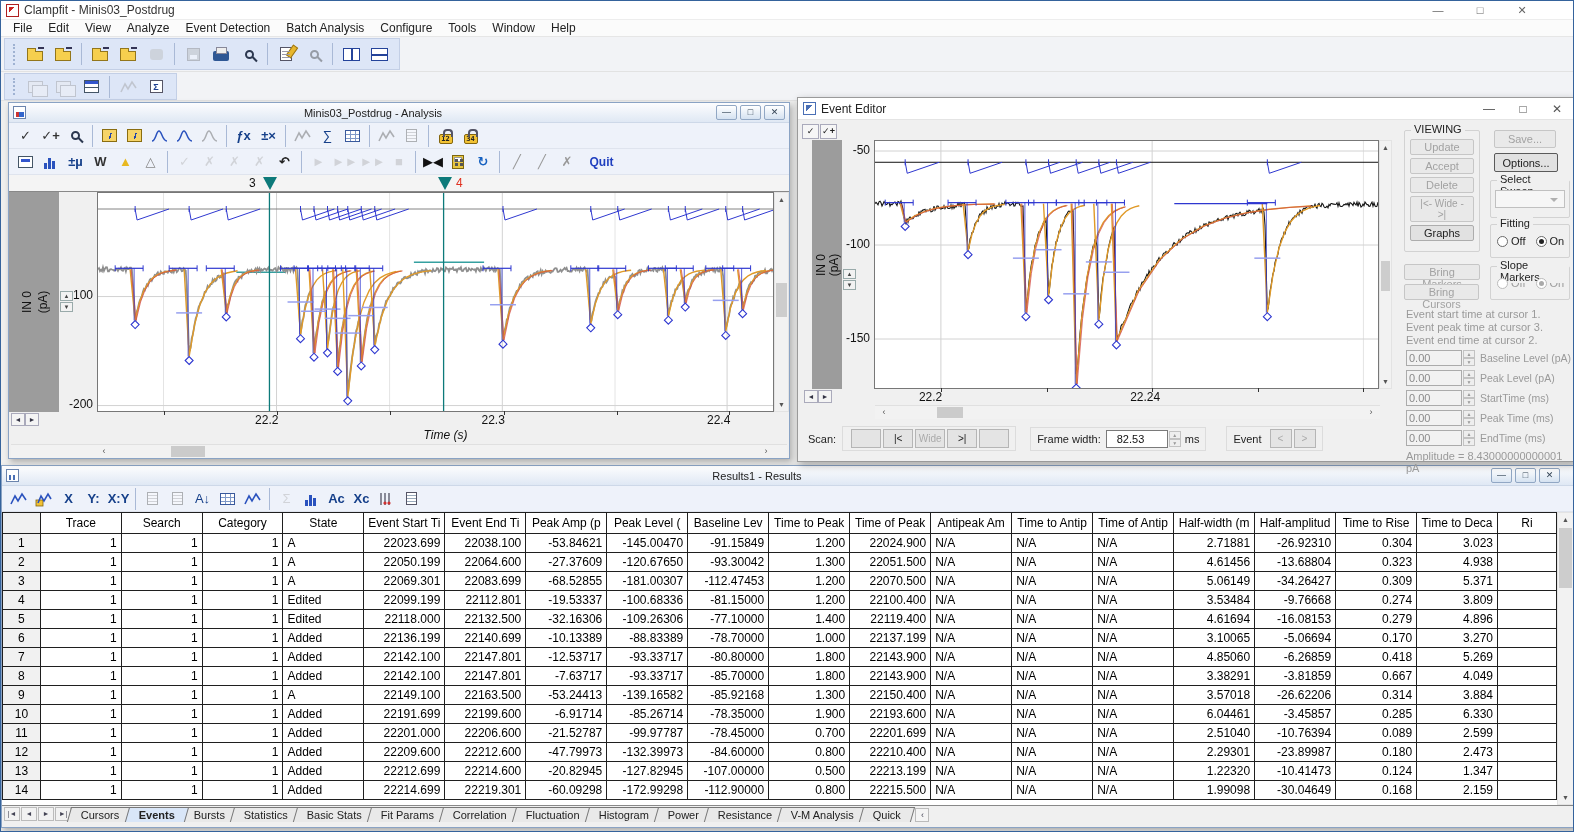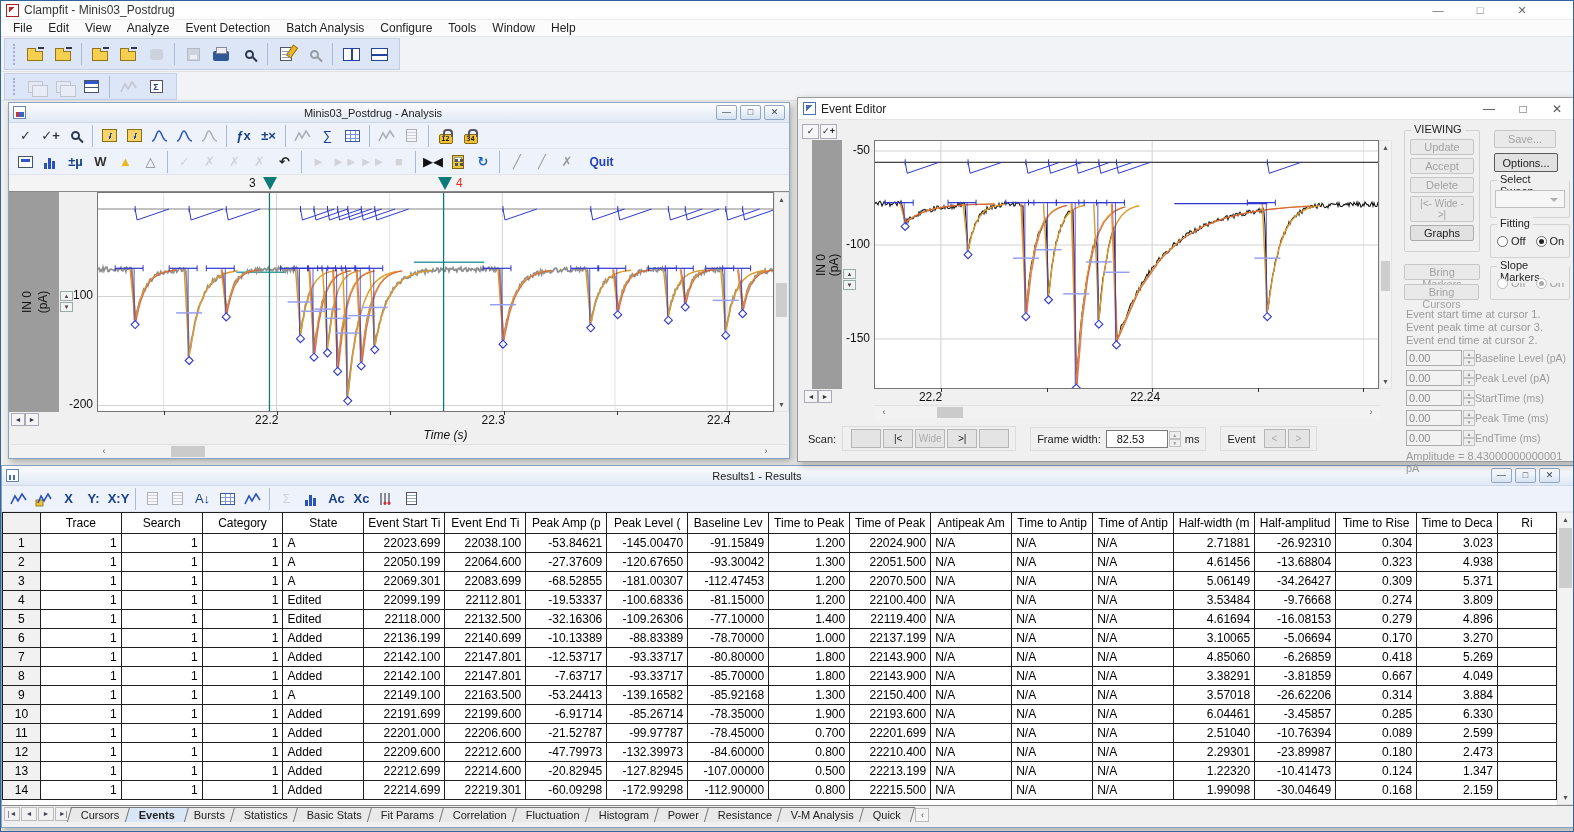--- a/index.html
+++ b/index.html
@@ -123,21 +123,21 @@
   .radio.on::after{content:"";position:absolute;inset:2px;background:#222;border-radius:50%;}
   .radio.g{border-color:#bbb;}
   .radio.g.on::after{background:#aaa;}
   .graytext{color:#9a9a9a;}
   .combo{border:1px solid #c0c0c0;background:#f6f6f6;height:18px;position:relative;}
   .combo::after{content:"";position:absolute;right:6px;top:7px;border-left:4px solid transparent;border-right:4px solid transparent;border-top:4px solid #b0b0b0;}
   .spinfield{display:flex;align-items:center;}
   .spinfield input{width:56px;height:16px;border:1px solid #ababab;background:#f2f2f2;color:#8a8a8a;font-size:11px;padding:0 2px;}
   .spud{display:flex;flex-direction:column;margin-left:1px;}
   .spud i{width:12px;height:8px;border:1px solid #c2c2c2;background:#eee;font-style:normal;font-size:5px;line-height:7px;text-align:center;color:#999;}
-  .flabel{color:#9a9a9a;font-size:10.5px;white-space:nowrap;}
+  .flabel{margin-left:5px;color:#9a9a9a;font-size:10.5px;white-space:nowrap;}
 
   
   .ectl{position:absolute;display:flex;align-items:center;font-size:11px;color:#222;}
   .scanbtn{width:30px;height:19px;border:1px solid #b5b5b5;background:#e4e4e4;font-size:10px;text-align:center;line-height:17px;margin-left:2px;color:#222;}
   .scanbtn.g{color:#aaa;}
   .groupline{border:1px solid #dcdcdc;padding:2px 6px;display:flex;align-items:center;}
   .fwinput{width:62px;height:18px;border:1px solid #7a7a7a;background:#fff;font-size:11px;padding:0 10px;color:#111;}
 
   
   #rtable{border-collapse:collapse;table-layout:fixed;font-size:12px;background:#fff;}
@@ -759,21 +759,21 @@
       </span>
       <span class="groupline" style="margin-left:14px;">
         <span>Frame width:</span>
         <input class="fwinput" style="margin-left: 5px;" value="82.53">
         <span class="spud">
             <i>▲</i>
             <i>▼</i>
           </span>
         <span style="margin-left:4px;">ms</span>
       </span>
-      <span class="groupline" style="margin-left:14px;">
+      <span class="groupline" style="margin-left:20px;">
         <span>Event</span>
         <span class="scanbtn g" style="width:22px;margin-left:8px;">&lt;</span>
         <span class="scanbtn g" style="width:22px;">&gt;</span>
       </span>
     </div>
 
     <div class="rpanel" style="left:604px;top:26px;width:172px;height:337px;">
       <div class="fset" style="left:2px;top:6px;width:76px;height:122px;">
         <span class="fleg">VIEWING</span>
         <button class="pbtn g" style="width:64px;margin:8px auto 3px;">Update</button>

